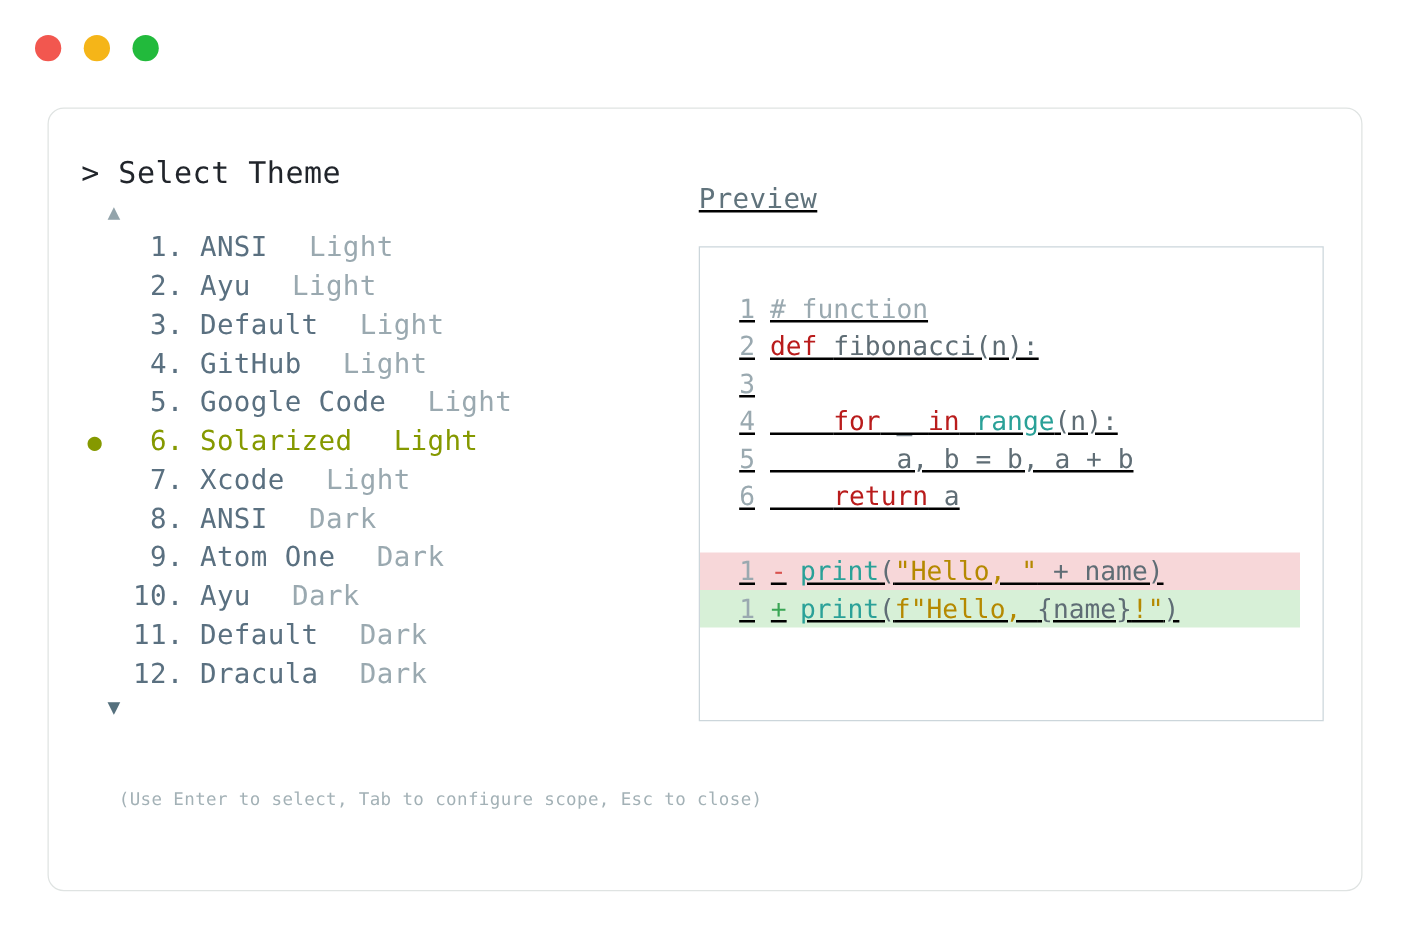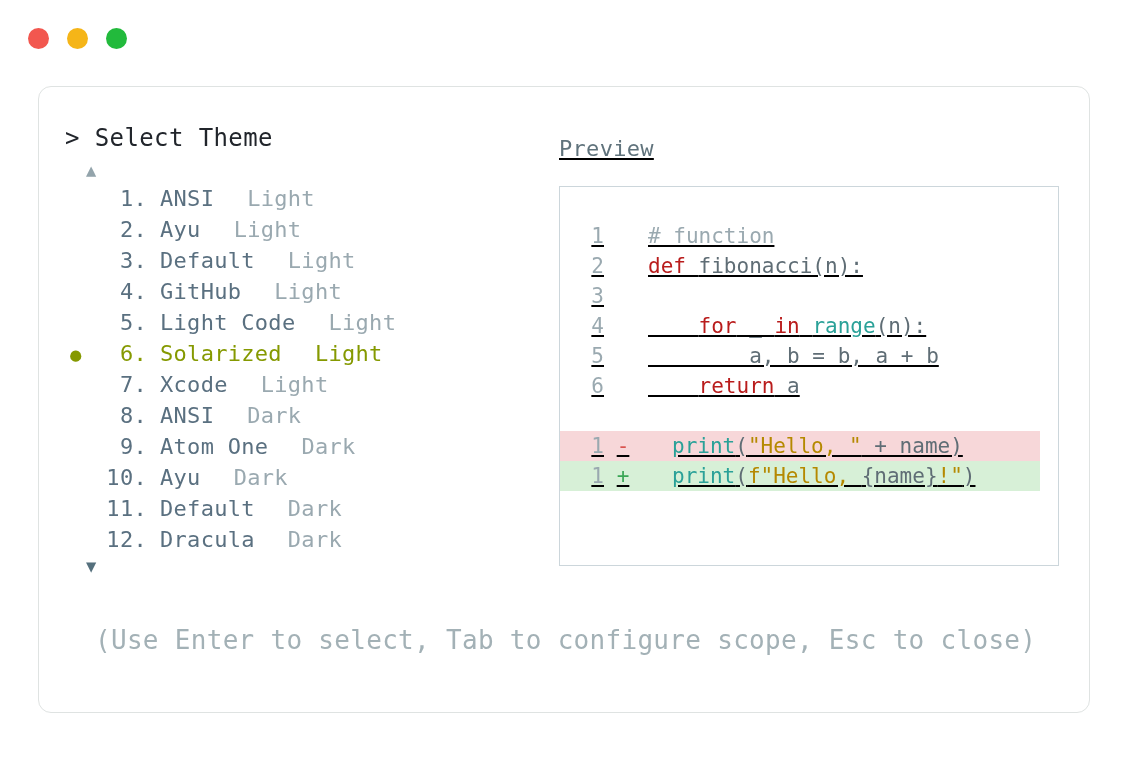--- a/index.html
+++ b/index.html
@@ -48,21 +48,21 @@
 
   .card-inner {
     position: absolute;
     left: 0; top: 0; right: 0; bottom: 0;
     padding: 36px 30px 0 26px;
     box-sizing: border-box;
   }
 
   .columns {
     display: flex;
-    align-items: center;
+    align-items: flex-end;
   }
 
   
   .left-col {
     width: 470px;
     flex: 0 0 470px;
   }
 
   .prompt {
     font-size: 24px;
@@ -156,21 +156,21 @@
     white-space: pre;
     padding-left: 22px;
   }
   .ln {
     width: 22px;
     flex: 0 0 22px;
     text-align: right;
     color: #9aa9b0;
     margin-right: 12px;
   }
-  .code-text { color: #5f6d75; margin-left: 32px; }
+  .code-text { color: #5f6d75; }
 
   .tok-comment { color: #9aa9b0; }
   .tok-keyword { color: #b91c1c; }
   .tok-builtin { color: #2aa198; }
   .tok-number  { color: #859900; }
   .tok-string  { color: #b58900; }
   .tok-plain   { color: #5f6d75; }
 
   .diff-block { margin-top: 30px; }
   .diff-line {
@@ -191,21 +191,21 @@
     text-align: center;
   }
   .sign-del { color: #d9534f; }
   .sign-add { color: #3aa655; }
 
   
   .footer-hint {
     position: absolute;
     left: 56px;
     bottom: 58px;
-    font-size: 26px;
+    font-size: 14px;
     line-height: 28px;
     color: #a3b1b6;
     letter-spacing: 0.3px;
     white-space: pre;
   }
 </style>
 </head>
 <body>
 
 <div class="titlebar">
@@ -221,21 +221,21 @@
       <div class="left-col">
         <div class="prompt">&gt; Select Theme</div>
 
         <div class="scroll-arrow arrow-up">▲</div>
 
         <ul class="theme-list">
             <li class="theme-row"><span class="bullet-cell"></span><span class="num-cell">1.</span><span class="name-cell">ANSI</span><span class="variant-cell">Light</span></li>
             <li class="theme-row"><span class="bullet-cell"></span><span class="num-cell">2.</span><span class="name-cell">Ayu</span><span class="variant-cell">Light</span></li>
             <li class="theme-row"><span class="bullet-cell"></span><span class="num-cell">3.</span><span class="name-cell">Default</span><span class="variant-cell">Light</span></li>
             <li class="theme-row"><span class="bullet-cell"></span><span class="num-cell">4.</span><span class="name-cell">GitHub</span><span class="variant-cell">Light</span></li>
-            <li class="theme-row"><span class="bullet-cell"></span><span class="num-cell">5.</span><span class="name-cell">Light Code</span><span class="variant-cell">Light</span></li>
+            <li class="theme-row"><span class="bullet-cell"></span><span class="num-cell">5.</span><span class="name-cell">Google Code</span><span class="variant-cell">Light</span></li>
             <li class="theme-row selected"><span class="bullet-cell">●</span><span class="num-cell">6.</span><span class="name-cell">Solarized</span><span class="variant-cell">Light</span></li>
             <li class="theme-row"><span class="bullet-cell"></span><span class="num-cell">7.</span><span class="name-cell">Xcode</span><span class="variant-cell">Light</span></li>
             <li class="theme-row"><span class="bullet-cell"></span><span class="num-cell">8.</span><span class="name-cell">ANSI</span><span class="variant-cell">Dark</span></li>
             <li class="theme-row"><span class="bullet-cell"></span><span class="num-cell">9.</span><span class="name-cell">Atom One</span><span class="variant-cell">Dark</span></li>
             <li class="theme-row"><span class="bullet-cell"></span><span class="num-cell">10.</span><span class="name-cell">Ayu</span><span class="variant-cell">Dark</span></li>
             <li class="theme-row"><span class="bullet-cell"></span><span class="num-cell">11.</span><span class="name-cell">Default</span><span class="variant-cell">Dark</span></li>
             <li class="theme-row"><span class="bullet-cell"></span><span class="num-cell">12.</span><span class="name-cell">Dracula</span><span class="variant-cell">Dark</span></li>
           </ul>
 
         <div class="scroll-arrow arrow-down">▼</div>

